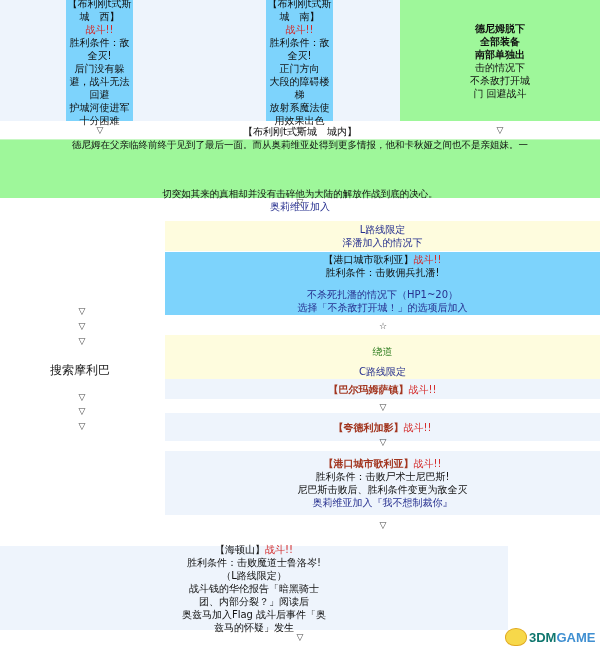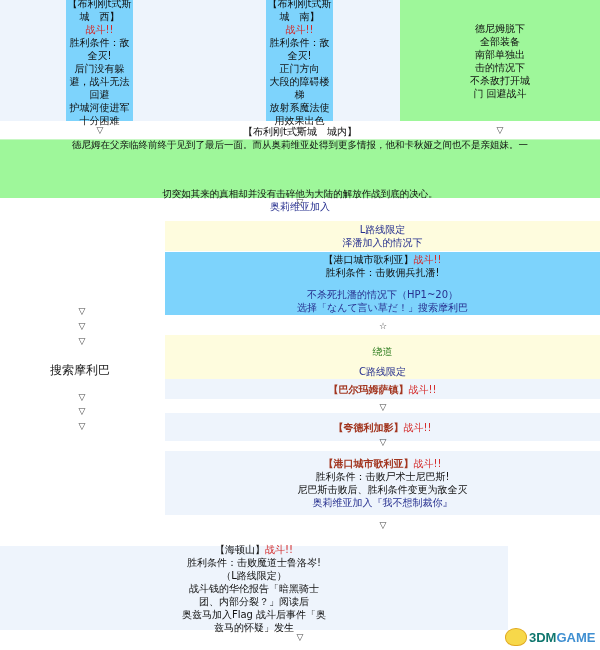--- a/index.html
+++ b/index.html
@@ -3,21 +3,21 @@
 <meta charset="utf-8">
 <style>
   * { box-sizing: border-box; margin: 0; padding: 0; }
   html, body { width: 600px; height: 650px; background: #ffffff; overflow: hidden; }
   body { position: relative; font-family: "DejaVu Sans", "Liberation Sans", sans-serif; font-size: 10px; line-height: 13px; color: #111; }
   .abs { position: absolute; }
   .red { color: #d42a2a; }
   .darkred { color: #a2351f; font-weight: bold; }
   .blue { color: #27308f; }
   .green { color: #2e7d1f; }
-  .bold { font-weight: normal; }
+  .bold { font-weight: bold; }
   .arrow { position: absolute; width: 14px; height: 10px; font-size: 9px; line-height: 10px; text-align: center; color: #444; }
   .lightblue { background: #eef4fc; }
   .gray { background: #7dd3fc; }
   .green-bg { background: #9ef79a; }
   .yellow { background: #fefcde; }
   .box { display: flex; flex-direction: column; justify-content: center; align-items: center; text-align: center; }
   .line { display: block; white-space: nowrap; }
   .logo { position: absolute; left: 505px; right: 0; top: 626px; height: 22px; display: flex; align-items: center; }
   .logo-chick { width: 22px; height: 18px; border-radius: 50% 50% 45% 45%; background: #f7d84a; border: 1px solid #e0a820; position: relative; }
   .logo-text { font-family: "Liberation Sans", sans-serif; font-weight: bold; font-size: 13px; margin-left: 2px; }
@@ -90,21 +90,21 @@
   <span class="line blue">泽潘加入的情况下</span>
 </div>
 
 <div class="abs gray box" style="left:165px;top:252px;width:435px;height:63px;">
   <span class="line">
     <span>【港口城市歌利亚】</span><span class="red">战斗!!</span>
   </span>
   <span class="line">胜利条件：击败佣兵扎潘!</span>
   <span class="line" style="height:9px;"></span>
   <span class="line blue">不杀死扎潘的情况下（HP1~20）</span>
-  <span class="line blue">选择「なんて言い草だ！」搜索摩利巴</span>
+  <span class="line blue">选择「不杀敌打开城！」的选项后加入</span>
 </div>
 
 <span class="arrow" style="left:376px;top:321px;">☆</span>
 
 <div class="abs yellow box" style="left:165px;top:335px;width:435px;height:52px;gap:7px;">
   <span class="line green">绕道</span>
   <span class="line blue">C路线限定</span>
 </div>
 
 <div class="abs lightblue box" style="left:165px;top:379px;width:435px;height:20px;">

